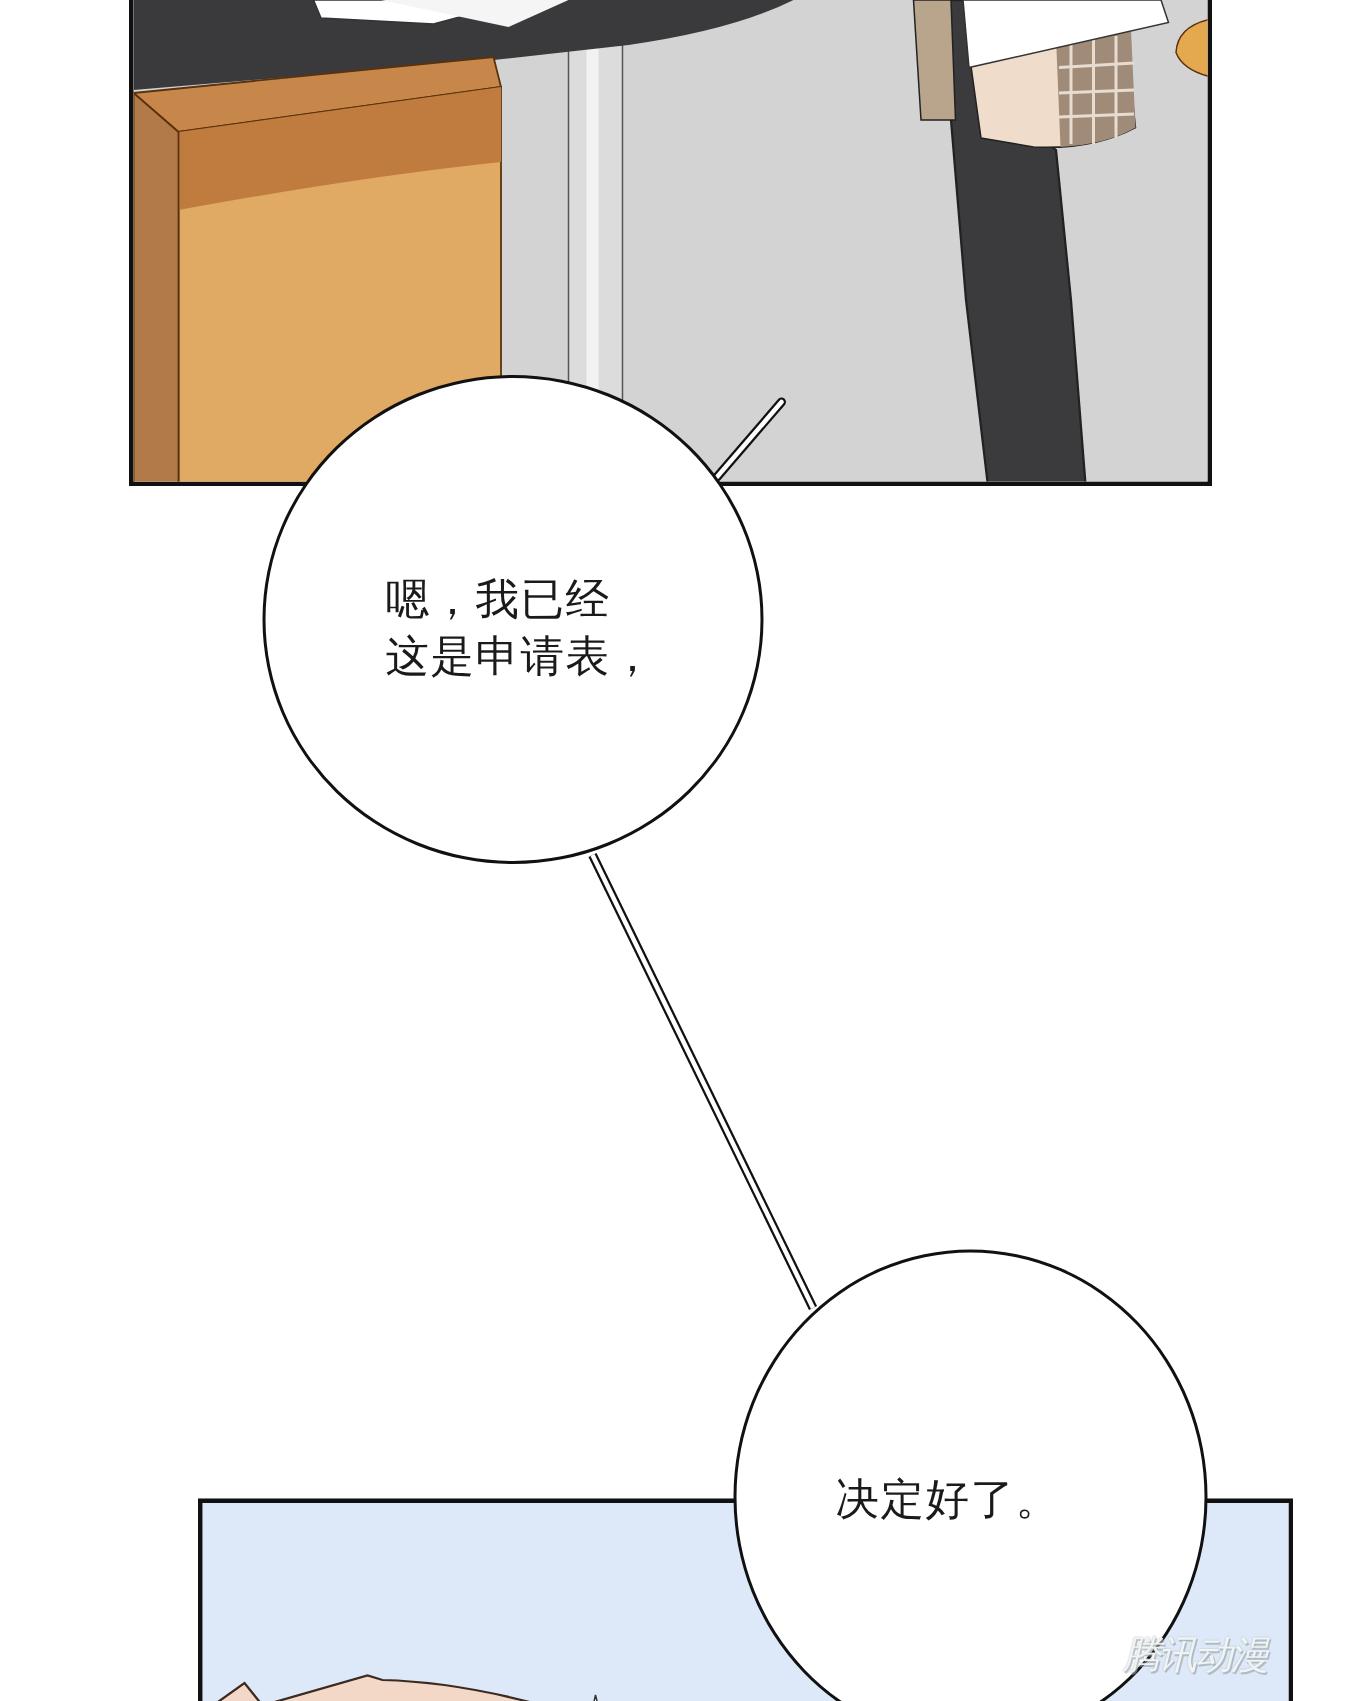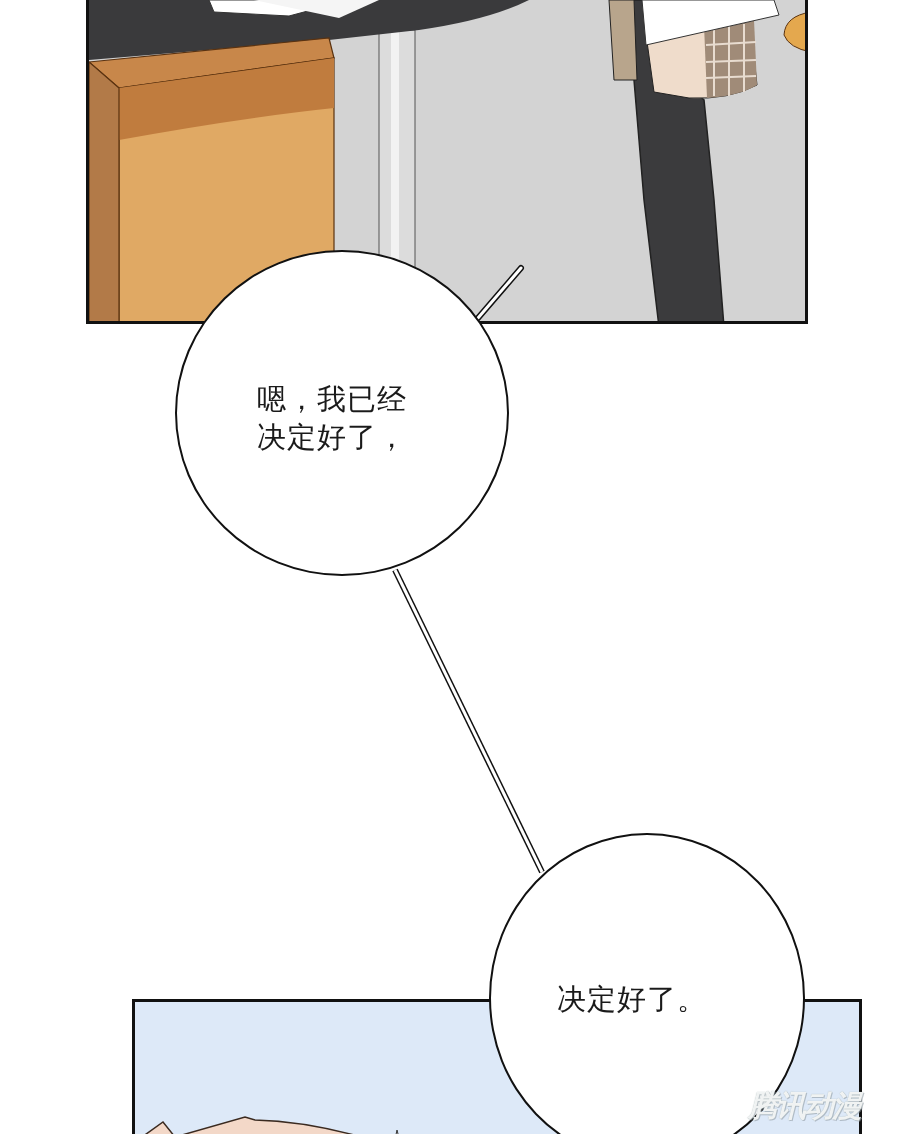--- a/index.html
+++ b/index.html
@@ -5,21 +5,21 @@
   html, body { margin:0; padding:0; }
   body { width:900px; height:1134px; background:#ffffff; position:relative; overflow:hidden;
          font-family:"DejaVu Sans","Liberation Sans",sans-serif; }
   .abs { position:absolute; }
   .panel { position:absolute; box-sizing:border-box; border:3px solid #111; overflow:hidden; }
   #panel-top { left:86px; top:-3px; width:722px; height:327px; background:#d3d3d3; }
   #panel-bottom { left:132px; top:999px; width:730px; height:160px; background:#dde9f8; }
   svg { display:block; }
   .bubble-text { position:absolute; color:#1a1a1a; font-size:29px; line-height:38px; letter-spacing:1px; white-space:pre; text-align:left; }
   .watermark { position:absolute; left:748px; top:1086px; width:140px; height:40px; color:rgba(255,255,255,0.85);
-               font-size:30px; font-weight:bold; letter-spacing:-2px; font-style:italic;
+               font-size:26px; font-weight:normal; letter-spacing:-2px; font-style:italic;
                text-shadow: 0 0 1px #9aa, 1px 1px 0 rgba(150,160,170,0.6); }
 </style>
 </head>
 <body>
 
 <div id="panel-top" class="panel">
   <svg width="722" height="327" viewBox="0 0 722 327">
 
     <rect x="0" y="0" width="722" height="327" fill="#d3d3d3"></rect>
 
@@ -67,20 +67,20 @@
 
 <svg class="abs" style="left:0;top:0;" width="900" height="1134">
   <line x1="521" y1="268" x2="478" y2="318" stroke="#111" stroke-width="6" stroke-linecap="round"></line>
   <line x1="521" y1="268" x2="478" y2="318" stroke="#fff" stroke-width="3" stroke-linecap="round"></line>
   <line x1="395" y1="570" x2="542" y2="872" stroke="#111" stroke-width="6"></line>
   <line x1="395" y1="570" x2="542" y2="872" stroke="#fff" stroke-width="3"></line>
 </svg>
 
 <div class="abs" style="left:175px;top:250px;width:334px;height:326px;border:2px solid #111;border-radius:50%;background:#fff;box-sizing:border-box;">
   <div class="bubble-text" style="left:80px;top:128px;">嗯，我已经
-决定好了，</div>
+这是申请表，</div>
 </div>
 
 <div class="abs" style="left:489px;top:833px;width:316px;height:330px;border:2px solid #111;border-radius:50%;background:#fff;box-sizing:border-box;">
   <div class="bubble-text" style="left:66px;top:145px;">决定好了。</div>
 </div>
 
 <div class="watermark">腾讯动漫</div>
 
 </body></html>

